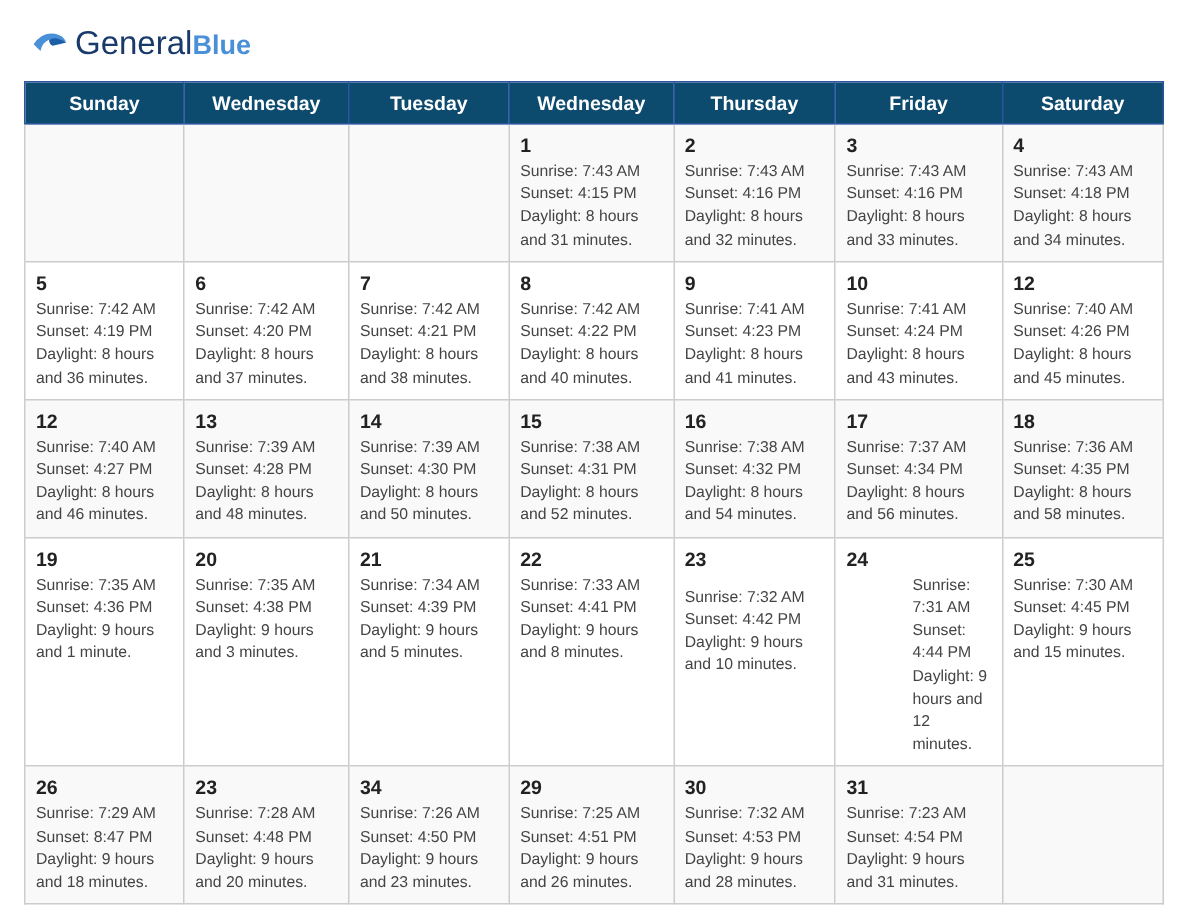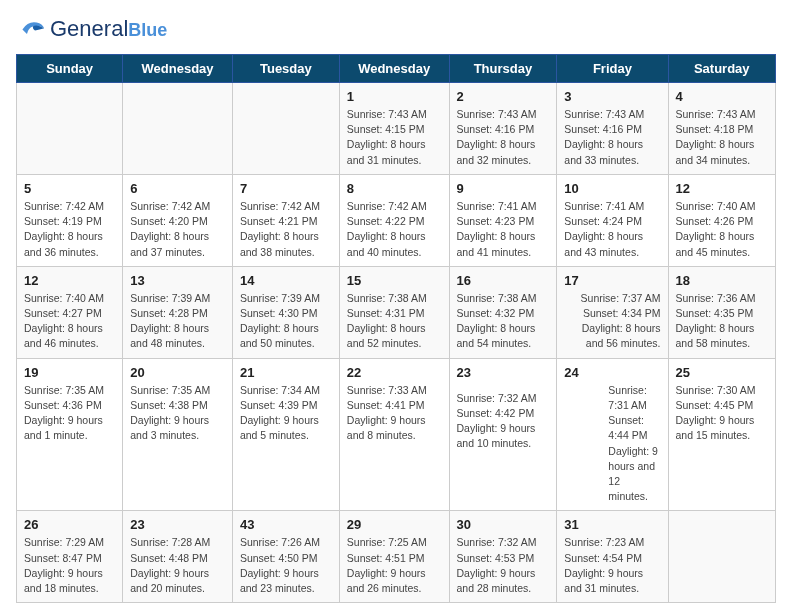--- a/index.html
+++ b/index.html
@@ -220,21 +220,21 @@
 Daylight: 8 hours and 52 minutes.</div>
         </td>
         <td>
           <div class="day-num">16</div>
           <div class="day-info" style="white-space: pre-line;">Sunrise: 7:38 AM
 Sunset: 4:32 PM
 Daylight: 8 hours and 54 minutes.</div>
         </td>
         <td>
           <div class="day-num">17</div>
-          <div class="day-info" style="white-space: pre-line; text-align: right;">Sunrise: 7:37 AM
+          <div class="day-info" style="white-space: pre-line;">Sunrise: 7:37 AM
 Sunset: 4:34 PM
 Daylight: 8 hours and 56 minutes.</div>
         </td>
         <td>
           <div class="day-num">18</div>
           <div class="day-info" style="white-space: pre-line;">Sunrise: 7:36 AM
 Sunset: 4:35 PM
 Daylight: 8 hours and 58 minutes.</div>
         </td>
       </tr>
@@ -289,21 +289,21 @@
 Sunset: 8:47 PM
 Daylight: 9 hours and 18 minutes.</div>
         </td>
         <td>
           <div class="day-num">23</div>
           <div class="day-info" style="white-space: pre-line;">Sunrise: 7:28 AM
 Sunset: 4:48 PM
 Daylight: 9 hours and 20 minutes.</div>
         </td>
         <td>
-          <div class="day-num">43</div>
+          <div class="day-num">34</div>
           <div class="day-info" style="white-space: pre-line;">Sunrise: 7:26 AM
 Sunset: 4:50 PM
 Daylight: 9 hours and 23 minutes.</div>
         </td>
         <td>
           <div class="day-num">29</div>
           <div class="day-info" style="white-space: pre-line;">Sunrise: 7:25 AM
 Sunset: 4:51 PM
 Daylight: 9 hours and 26 minutes.</div>
         </td>

